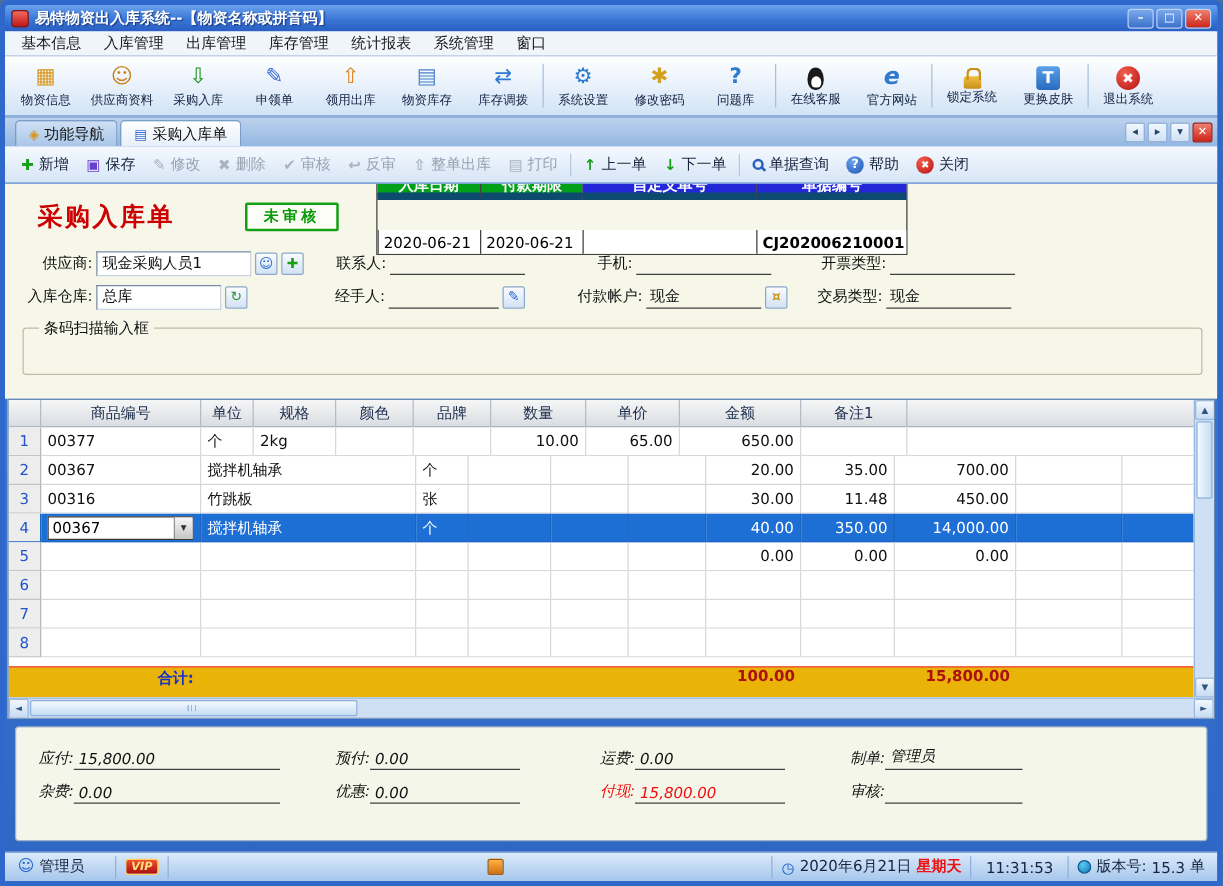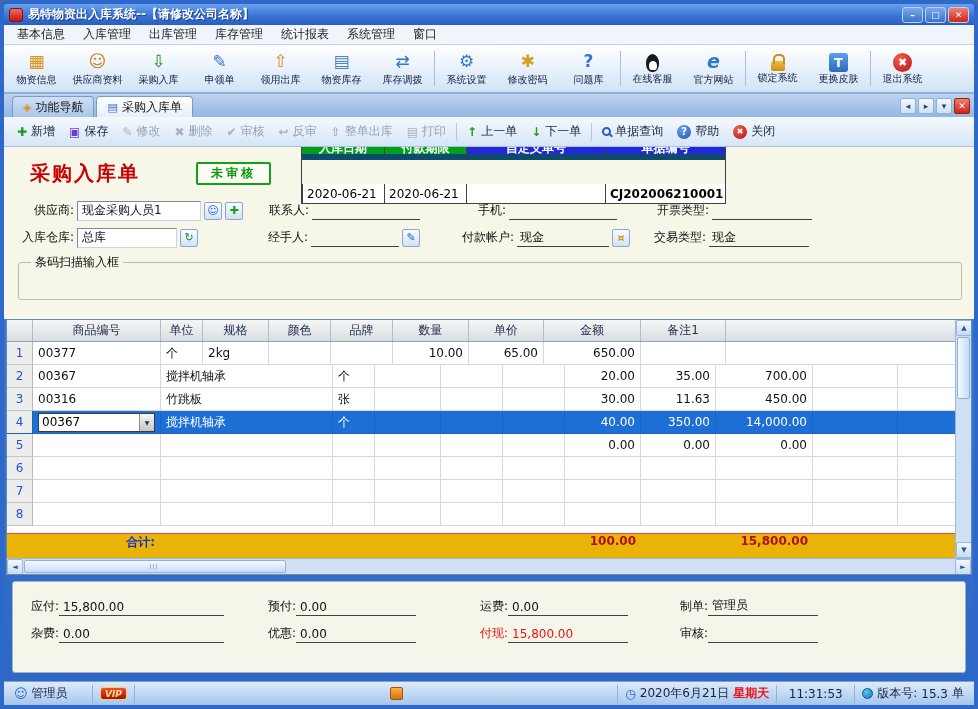--- a/index.html
+++ b/index.html
@@ -173,21 +173,21 @@
 .hscroll { height:16px; flex:none; background:#cfe0f4; border-top:1px solid #9ab8dc; display:flex; }
 .hs-thumb { width:262px; margin:1px 1px; background:linear-gradient(#f4f9ff,#c6dcf4);
             border:1px solid #8fb2dc; border-radius:2px; position:relative; }
 .hs-thumb::after { content:''; position:absolute; left:50%; top:3px; bottom:3px; width:9px; margin-left:-5px;
             background:repeating-linear-gradient(90deg,#9ab8dc 0 1px,transparent 1px 3px); }
 .hs-track { flex:1; }
 
 
 .bottom-panel { height:92px; flex:none; margin:6px 8px 0; background:#f5f6ea; border:1px solid #9fb2c8;
                 border-radius:3px; padding:7px 18px 4px; overflow:hidden; }
-.bp-row { display:flex; align-items:flex-end; height:27px; }
+.bp-row { display:flex; align-items:flex-end; height:27px;font-style:italic; }
 .bp-field { display:flex; align-items:flex-end; white-space:nowrap; }
 .bp-label { padding-bottom:1px; }
 .bp-value { border-bottom:1px solid #404040; padding:0 4px 1px; }
 .bv165{width:165px}.bv120{width:120px}.bv110{width:110px}
 .bpc1{width:237px}.bpc2{width:212px}.bpc3{width:200px}
 .bp-field.red .bp-label,.bp-field.red .bp-value { color:#ee1111; }
 .bp-remark { display:flex; align-items:flex-end; height:26px; }
 .bp-remark .bp-value { flex:1; margin-right:24px; }
 
 
@@ -210,21 +210,21 @@
            border:1px solid #0c5890; }
 .sb-ver { border-right:none; }
 </style>
 </head>
 <body>
 
 <div class="window">
 
   <div class="titlebar">
     <span class="app-icon"></span>
-    <span class="title-text">易特物资出入库系统--【请修改公司名称】</span>
+    <span class="title-text">易特物资出入库系统--【物资名称或拼音码】</span>
     <span class="title-buttons">
       <span class="tb-btn">–</span>
       <span class="tb-btn">□</span>
       <span class="tb-btn close">✕</span>
     </span>
   </div>
 
   <div class="menubar">
     <span class="menu-item">基本信息</span>
     <span class="menu-item">入库管理</span>
@@ -484,21 +484,21 @@
 
           <div class="grid-row">
             <div class="gc c0 rownum">3</div>
             <div class="gc c1">00316</div>
             <div class="gc c2">竹跳板</div>
             <div class="gc c3">张</div>
             <div class="gc c4"></div>
             <div class="gc c5"></div>
             <div class="gc c6"></div>
             <div class="gc c7 num">30.00</div>
-            <div class="gc c8 num">11.63</div>
+            <div class="gc c8 num">11.48</div>
             <div class="gc c9 num">450.00</div>
             <div class="gc c10"></div>
             <div class="gc cf"></div>
           </div>
 
           <div class="grid-row selected">
             <div class="gc c0 rownum">4</div>
             <div class="gc c1">
               <div class="cell-combo">
                 <span class="combo-text">00367</span>

